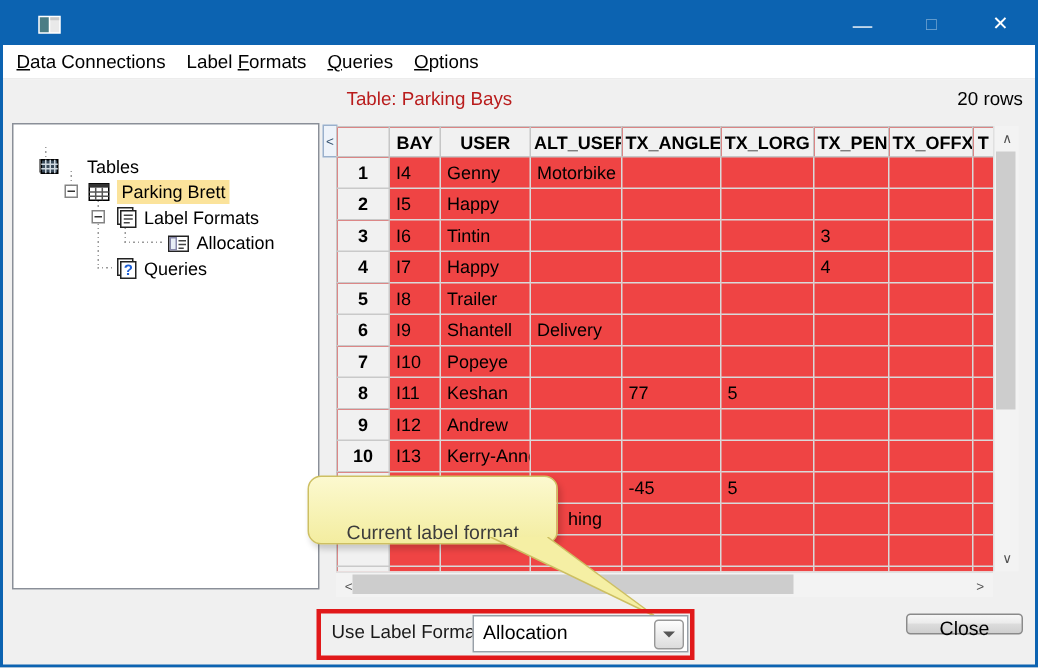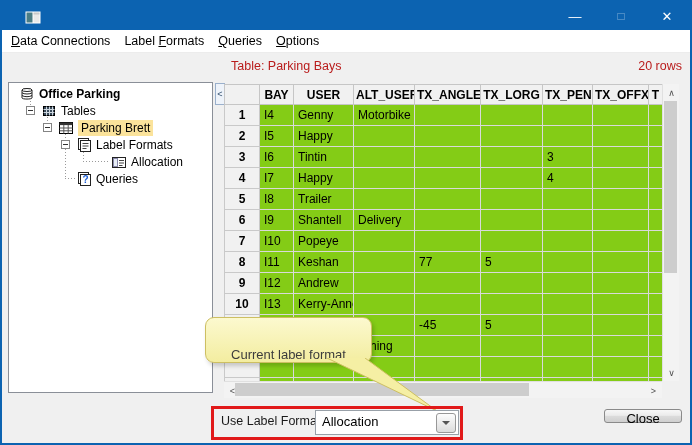--- a/index.html
+++ b/index.html
@@ -10,43 +10,43 @@
   .title{color:#fff;font-size:13px;}
   .tb-buttons{position:absolute;right:0;top:0;height:100%;display:flex;}
   .tb-btn{width:46px;height:100%;display:flex;align-items:center;justify-content:center;color:#fff;font-size:13px;cursor:default;}
   .tb-btn.max{color:rgba(255,255,255,.45);font-size:12px;}
   
   .menubar{position:absolute;left:0;top:28px;right:0;height:23px;background:#fff;border-bottom:1px solid #ececec;display:flex;align-items:center;padding-left:2px;box-sizing:border-box;}
   .menu-item{padding:3px 7px;font-size:12.5px;color:#000;}
   .menu-item .key{text-decoration:underline;}
   
   .caption{position:absolute;left:229px;top:57px;font-size:12.5px;color:#b91c1c;}
-  .rowcount{position:absolute;right:8px;top:57px;font-size:12.5px;color:#b91c1c;}
+  .rowcount{position:absolute;right:8px;top:57px;font-size:12.5px;color:#000000;}
   
   .tree-panel{position:absolute;left:6px;top:80px;width:205px;height:311px;background:#fff;border:1px solid #8a8f98;box-sizing:border-box;}
   .tree-row{position:absolute;height:17px;display:flex;align-items:center;font-size:12px;color:#000;white-space:nowrap;}
   .tree-row .t-icon{width:16px;height:16px;display:inline-block;}
   .tree-label{margin-left:4px;}
   .tree-label.hl{background:#fbe39b;padding:1px 3px;}
   .tree-label.bold{font-weight:bold;}
   .expander{position:absolute;width:9px;height:9px;background:#fff;border:1px solid #848484;box-sizing:border-box;}
   .expander::after{content:"";position:absolute;left:1px;right:1px;top:3px;height:1px;background:#333;}
   .dot-v{position:absolute;width:1px;background-image:repeating-linear-gradient(to bottom,#9a9a9a 0 1px,transparent 1px 3px);}
   .dot-h{position:absolute;height:1px;background-image:repeating-linear-gradient(to right,#9a9a9a 0 1px,transparent 1px 3px);}
   
   .splitter-btn{position:absolute;left:213px;top:81px;width:10px;height:22px;background:#eef3fa;border:1px solid #9ab0cc;box-sizing:border-box;font-size:9px;color:#33506e;display:flex;align-items:center;justify-content:center;}
   
   .grid{position:absolute;left:222px;top:82px;width:455px;height:314px;}
-  .grid-content{position:absolute;left:0;top:0;width:438px;height:297px;background:#84cc16;overflow:hidden;}
+  .grid-content{position:absolute;left:0;top:0;width:438px;height:297px;background:#ef4444;overflow:hidden;}
   table.datagrid{border-collapse:collapse;table-layout:fixed;width:438px;font-size:12px;}
   .datagrid th{height:19px;background:#f1f1f1;border:1px solid #c6c6c6;font-weight:bold;font-size:12px;padding:0 2px;overflow:hidden;white-space:nowrap;}
   .datagrid td{height:18px;border:1px solid #d9d9d9;padding:1px 4px;overflow:hidden;white-space:nowrap;}
   .datagrid td.c-n{background:#f1f1f1;font-weight:bold;text-align:center;border-color:#c9c9c9;}
   .c-n{width:35px}.c-bay{width:34px}.c-user{width:60px}.c-alt{width:61px}.c-angle{width:66px}.c-lorg{width:62px}.c-pen{width:50px}.c-offx{width:56px}.c-t{width:14px}
-  td.frag{padding-left:16px;}
+  td.frag{padding-left:16px;text-align:center;}
   
   .vscroll{position:absolute;left:438px;top:0;width:17px;height:297px;background:#f3f3f3;border-left:1px solid #e0e0e0;box-sizing:border-box;}
   .hscroll{position:absolute;left:0;top:297px;width:438px;height:17px;background:#f3f3f3;border-top:1px solid #e0e0e0;box-sizing:border-box;}
   .sb-corner{position:absolute;left:438px;top:297px;width:17px;height:17px;background:#f0f0f0;}
   .sb-arrow{position:absolute;width:17px;height:17px;display:flex;align-items:center;justify-content:center;font-size:9px;color:#505050;}
   .v-thumb{position:absolute;left:1px;right:2px;top:17px;height:172px;background:#cdcdcd;}
   .h-thumb{position:absolute;top:1px;bottom:2px;left:11px;width:294px;background:#cdcdcd;}
   
   .callout-box{position:absolute;left:203px;top:315px;width:165px;height:44px;background:linear-gradient(#fcf9cf,#f3eda0);border:1px solid #cdbf62;border-radius:9px;box-shadow:2px 3px 4px rgba(0,0,0,.18);display:flex;align-items:flex-end;justify-content:center;font-size:13px;color:#3c3c3c;z-index:5;}
   .callout-tail{position:absolute;left:318px;top:356px;z-index:5;}
@@ -97,31 +97,21 @@
     <div class="dot-v" style="left:56px;top:48px;height:9px;"></div>
     <div class="dot-v" style="left:56px;top:66px;height:30px;"></div>
     <div class="dot-h" style="left:56px;top:95px;width:10px;"></div>
     <div class="dot-v" style="left:74px;top:66px;height:13px;"></div>
     <div class="dot-h" style="left:74px;top:78px;width:26px;"></div>
 
     <div class="expander" style="left:17px;top:23px;"></div>
     <div class="expander" style="left:34px;top:40px;"></div>
     <div class="expander" style="left:52px;top:57px;"></div>
 
-    <div class="tree-row" style="left:10px;top:2px;">
-      <span class="t-icon">
-        <svg width="16" height="16">
-            <path d="M3 4 C3 2.6 13 2.6 13 4 L13 12 C13 13.4 3 13.4 3 12 Z" fill="#fff" stroke="#222"></path>
-            <ellipse cx="8" cy="4" rx="5" ry="1.5" fill="#fff" stroke="#222"></ellipse>
-            <path d="M3 6.8 C5 8.4 11 8.4 13 6.8 M3 9.5 C5 11.1 11 11.1 13 9.5" stroke="#222" fill="none"></path>
-          </svg>
-      </span>
-      <span class="tree-label bold">Office Parking</span>
-    </div>
-    <div class="tree-row" style="left:32px;top:19px;">
+    <div class="tree-row" style="left:16px;top:19px;gap:13px;">
       <span class="t-icon">
         <svg width="16" height="16">
             <rect x="2.5" y="3.5" width="11" height="9" fill="#394a5a" stroke="#000"></rect>
             <path d="M2.5 6.5 H13.5 M2.5 9.5 H13.5 M5.5 3.5 V12.5 M8.5 3.5 V12.5 M11.5 3.5 V12.5" stroke="#cfd8e0" stroke-width="1" fill="none"></path>
           </svg>
       </span>
       <span class="tree-label">Tables</span>
     </div>
     <div class="tree-row" style="left:49px;top:36px;">
       <span class="t-icon">

